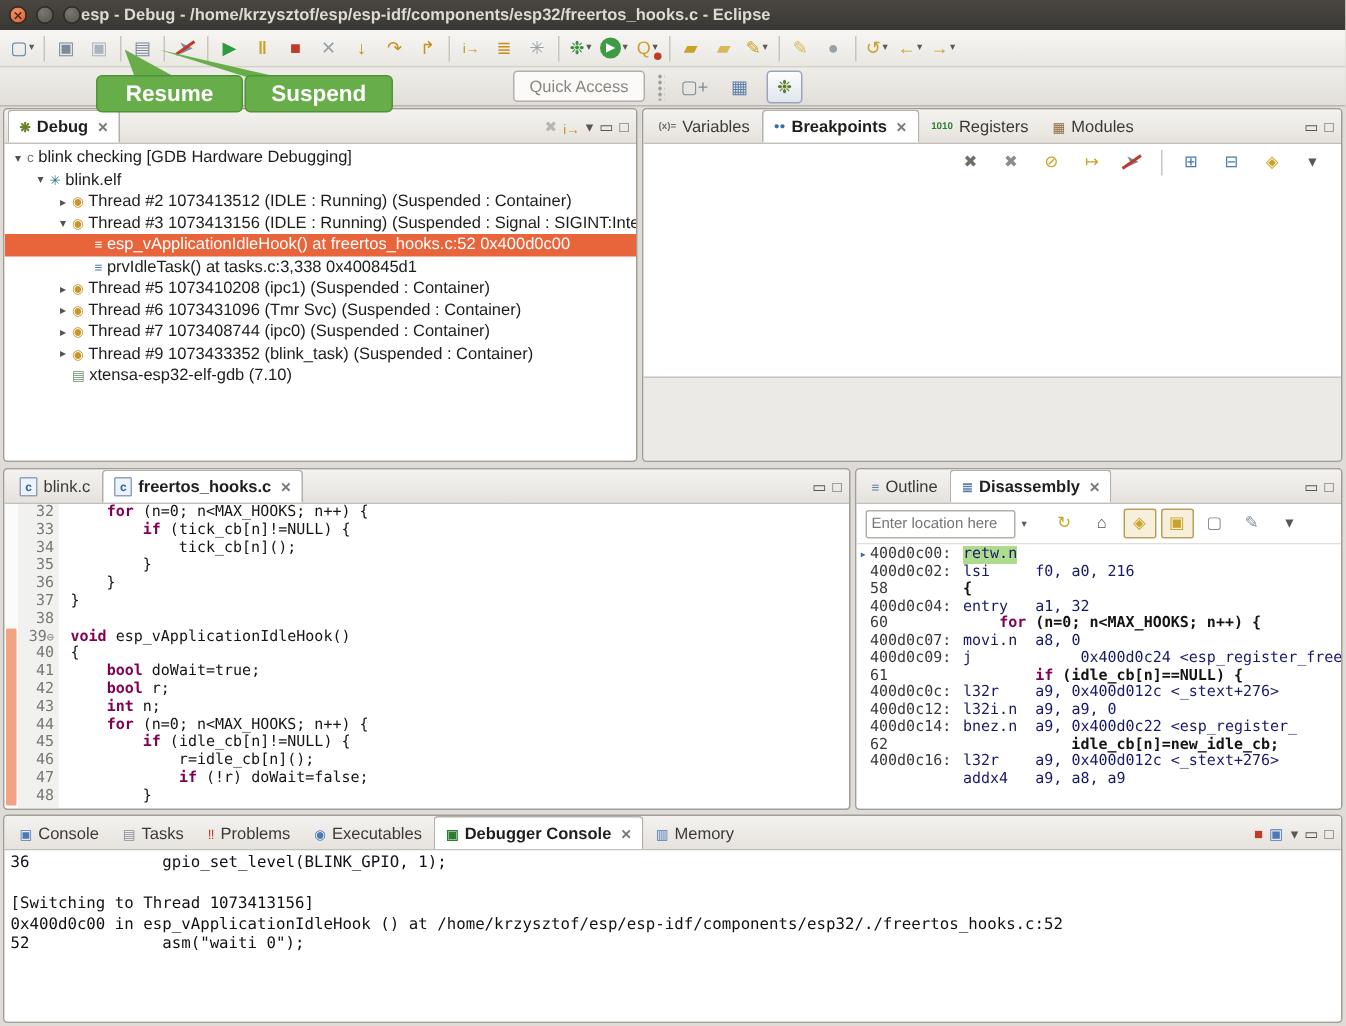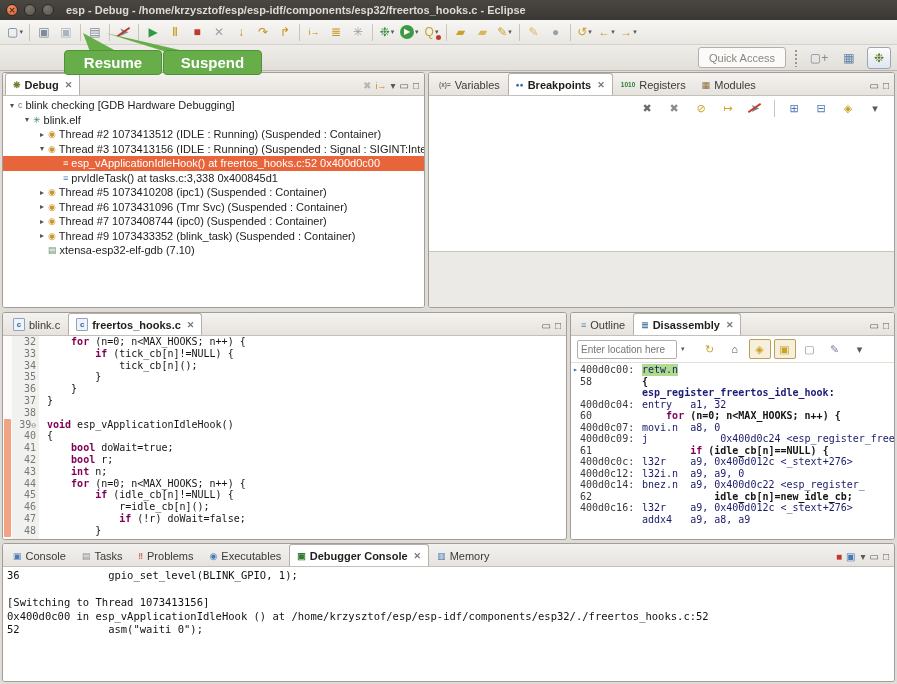--- a/index.html
+++ b/index.html
@@ -2,24 +2,24 @@
 <html><head>
 <meta charset="utf-8">
 <style>
   html,body{margin:0;padding:0;}
   body{width:897px;height:684px;position:relative;background:#DFDCD7;font-family:"Liberation Sans",sans-serif;overflow:hidden;-webkit-font-smoothing:antialiased;}
   
   .titlebar{position:absolute;left:0;top:0;width:897px;height:20px;background:linear-gradient(#4a4742,#3a3834);display:flex;align-items:center;color:#dedad2;font-size:11px;font-weight:bold;}
   .winbtn{width:12px;height:12px;border-radius:50%;margin-left:6px;border:1px solid #2c2a26;box-sizing:border-box;display:flex;align-items:center;justify-content:center;font-size:8px;color:#5e2c17;}
   .winbtn.close{background:radial-gradient(circle at 35% 30%,#f29467,#dd5f32);}
   .winbtn.plain{background:radial-gradient(circle at 35% 30%,#7a766e,#57544e);}
-  .titletext{margin-left:12px;white-space:nowrap;overflow:hidden;}
+  .titletext{white-space:nowrap;overflow:hidden;}
   
   .toolbar{position:absolute;left:0;top:20px;width:897px;height:25px;background:linear-gradient(#f7f6f4,#e9e7e2);border-bottom:1px solid #d5d1ca;display:flex;align-items:center;padding-left:4px;box-sizing:border-box;}
-  .toolbar2{position:absolute;left:0;top:45px;width:897px;height:26px;background:linear-gradient(#efede9,#e2dfda);border-bottom:1px solid #bab6af;display:flex;align-items:center;justify-content:flex-end;box-sizing:border-box;padding-right:6px;}
+  .toolbar2{position:absolute;left:0;top:45px;width:897px;height:26px;background:linear-gradient(#efede9,#e2dfda);border-bottom:1px solid #bab6af;display:flex;align-items:center;justify-content:center;box-sizing:border-box;padding-right:20px;}
   .tbicon{height:20px;min-width:18px;display:flex;align-items:center;justify-content:center;font-size:12px;line-height:20px;padding:0 1px;border:1px solid transparent;border-radius:2px;position:relative;}
   .tbsep{width:1px;height:17px;background:#c9c5be;margin:0 3px;}
   .caret{font-size:7px;color:#5a5a5a;margin-left:1px;}
   .slashed::after{content:"";position:absolute;left:2px;top:9px;width:15px;height:2px;background:#c0392b;transform:rotate(-35deg);}
   .circle-ic{width:14px;height:14px;border-radius:50%;display:flex;align-items:center;justify-content:center;color:#fff;font-size:8px;}
   .badge-dot::after{content:"";position:absolute;right:1px;bottom:2px;width:5px;height:5px;border-radius:50%;background:#c0392b;}
   .qa-box{width:86px;height:19px;border:1px solid #b4b0a9;border-radius:3px;background:#fbfaf8;color:#8a867f;font-size:11px;display:flex;align-items:center;justify-content:center;margin-right:8px;}
   .grip{width:5px;height:18px;margin-right:8px;background-image:radial-gradient(circle,#9a968f 1px,transparent 1.2px);background-size:4px 4px;}
   .persp{display:flex;align-items:center;gap:6px;}
   .persp .pbtn{width:22px;height:20px;display:flex;align-items:center;justify-content:center;font-size:12px;border:1px solid transparent;border-radius:3px;}
@@ -425,22 +425,22 @@
         <span class="tbicon">
           <span style="color: rgb(125, 138, 153);">✎</span>
         </span>
         <span class="tbicon">
           <span style="color: rgb(90, 88, 82);">▾</span>
         </span>
       </span>
   </div>
   <div class="disbody" id="dis-body">
       <div class="drow"><span class="mark">▸</span><span class="dgut">400d0c00:</span><span class="dmn cur">retw.n</span><span>  </span><span class="dops"></span></div>
+      <div class="drow"><span class="mark"></span><span class="dgut">400d0c02:</span><span class="dmn">lsi</span><span>     </span><span class="dops">f0, a0, 216</span></div>
       <div class="drow"><span class="mark"></span><span class="dgut">58</span><span class="dsrc">{</span></div>
-      <div class="drow"><span class="mark"></span><span class="dgut"></span><span class="dlabel">esp_register_freertos_idle_hook:</span></div>
       <div class="drow"><span class="mark"></span><span class="dgut">400d0c04:</span><span class="dmn">entry</span><span>   </span><span class="dops">a1, 32</span></div>
       <div class="drow"><span class="mark"></span><span class="dgut">60</span><span class="dsrc">    <span class="kw">for</span> (n=0; n&lt;MAX_HOOKS; n++) {</span></div>
       <div class="drow"><span class="mark"></span><span class="dgut">400d0c07:</span><span class="dmn">movi.n</span><span>  </span><span class="dops">a8, 0</span></div>
       <div class="drow"><span class="mark"></span><span class="dgut">400d0c09:</span><span class="dmn">j</span><span>       </span><span class="dops">     0x400d0c24 &lt;esp_register_free</span></div>
       <div class="drow"><span class="mark"></span><span class="dgut">61</span><span class="dsrc">        <span class="kw">if</span> (idle_cb[n]==NULL) {</span></div>
       <div class="drow"><span class="mark"></span><span class="dgut">400d0c0c:</span><span class="dmn">l32r</span><span>    </span><span class="dops">a9, 0x400d012c &lt;_stext+276&gt;</span></div>
       <div class="drow"><span class="mark"></span><span class="dgut">400d0c12:</span><span class="dmn">l32i.n</span><span>  </span><span class="dops">a9, a9, 0</span></div>
       <div class="drow"><span class="mark"></span><span class="dgut">400d0c14:</span><span class="dmn">bnez.n</span><span>  </span><span class="dops">a9, 0x400d0c22 &lt;esp_register_</span></div>
       <div class="drow"><span class="mark"></span><span class="dgut">62</span><span class="dsrc">            idle_cb[n]=new_idle_cb;</span></div>
       <div class="drow"><span class="mark"></span><span class="dgut">400d0c16:</span><span class="dmn">l32r</span><span>    </span><span class="dops">a9, 0x400d012c &lt;_stext+276&gt;</span></div>

